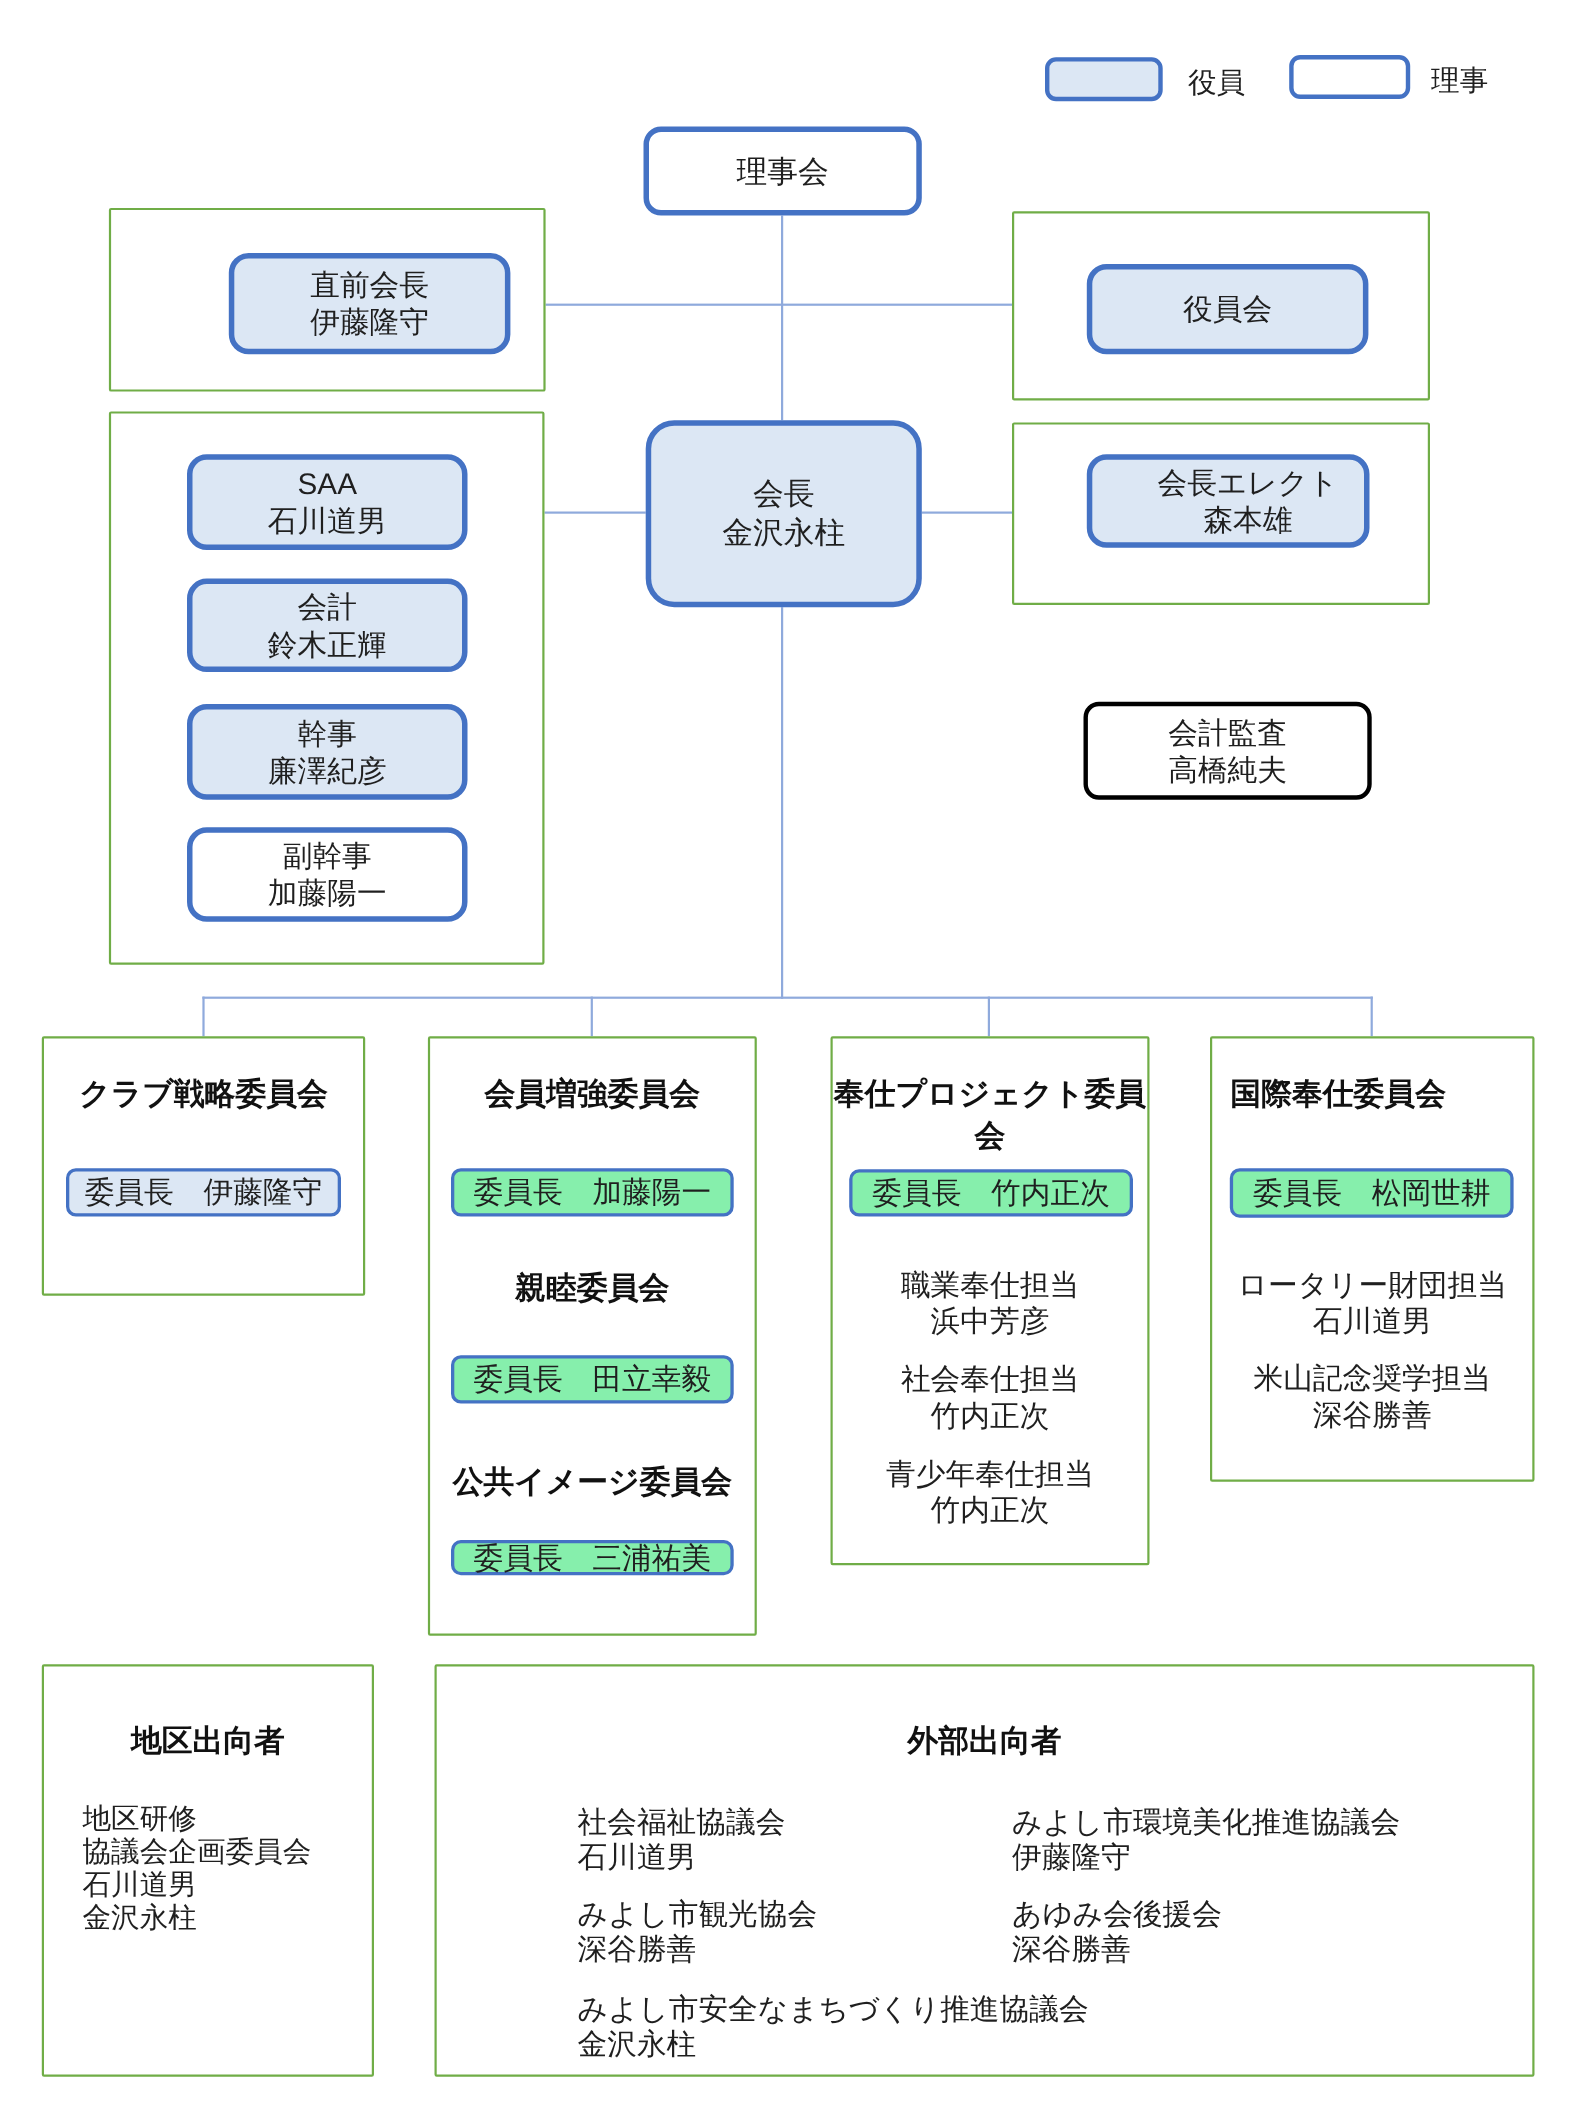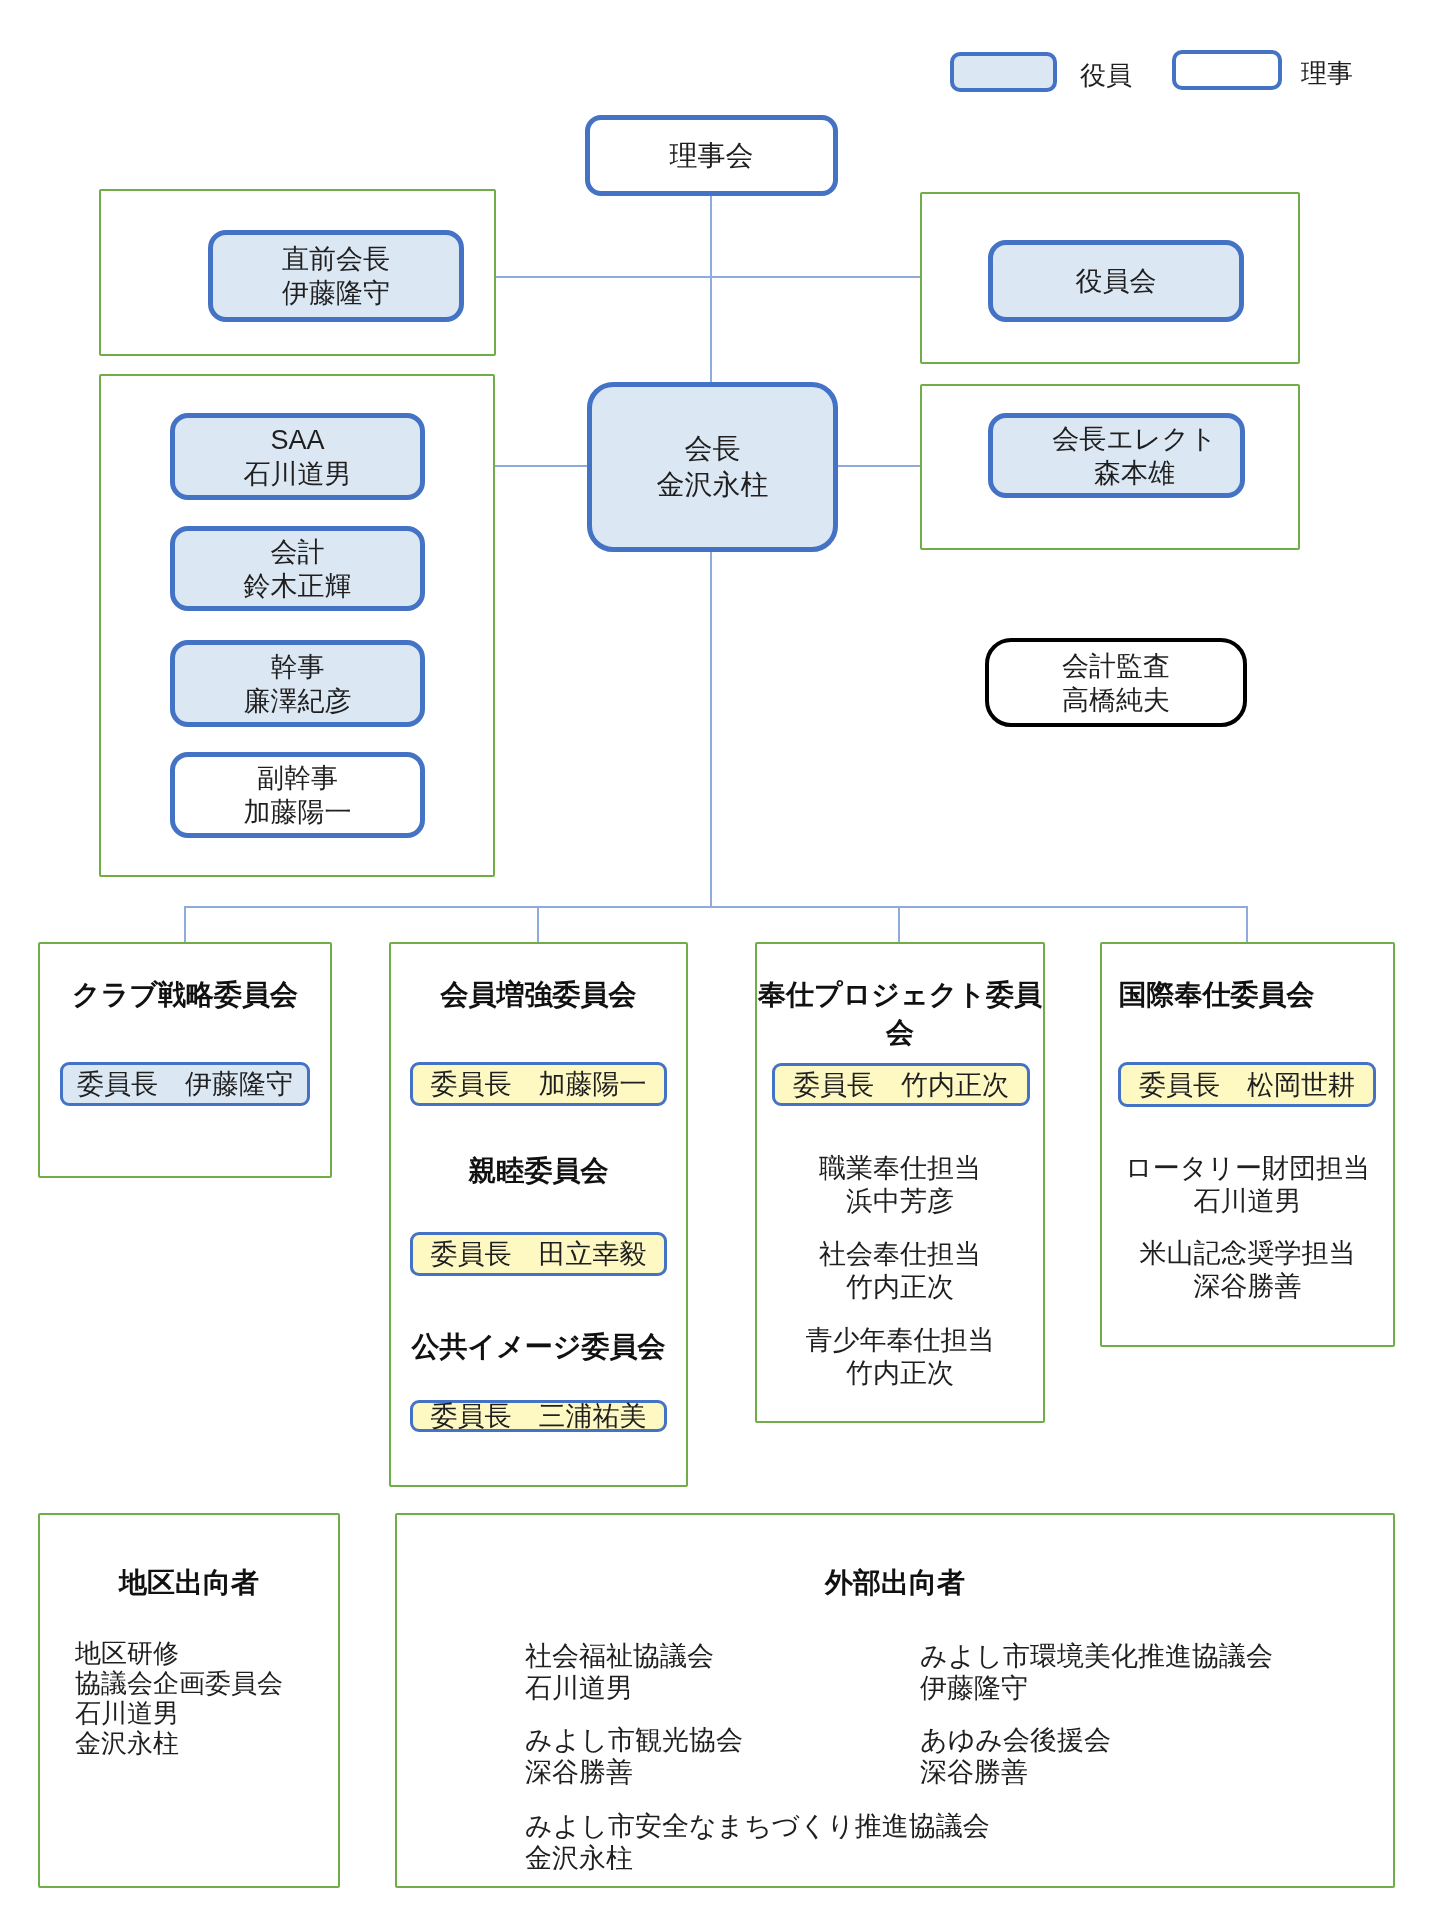--- a/index.html
+++ b/index.html
@@ -18,21 +18,21 @@
   .line{position:absolute;background:var(--conn);}
   .gbox{position:absolute;border:2px solid var(--green);background:transparent;border-radius:2px;}
   .bbox{
     position:absolute;border:5px solid var(--blue);border-radius:18px;background:var(--fill);
     display:flex;flex-direction:column;align-items:center;justify-content:center;
     text-align:center;font-size:27px;line-height:34px;color:var(--ink);
   }
   .bbox.white{background:#ffffff;}
   .bbox.blackborder{border-color:#000000;border-width:4px;border-radius:14px;}
   .cbox{
-    position:absolute;border:3.5px solid var(--blue);border-radius:9px;background:#fef9c3;
+    position:absolute;border:3.5px solid var(--blue);border-radius:9px;background:#86efac;
     display:flex;align-items:center;justify-content:center;font-size:27px;color:var(--ink);
   }
   .cbox.filled{background:var(--fill);}
   .heading{position:absolute;font-weight:bold;font-size:28px;text-align:center;color:#111;}
   .member{position:absolute;text-align:center;font-size:27px;line-height:33px;}
   .member span{display:block;}
   .plain{position:absolute;font-size:26px;line-height:30px;}
   .plain span{display:block;}
   .pgroup{position:absolute;font-size:27px;line-height:32px;}
   .pgroup span{display:block;}
@@ -105,21 +105,21 @@
   </div>
   <div class="bbox white" style="left:170px;top:752px;width:255px;height:86px;">
     <span>副幹事</span>
     <span>加藤陽一</span>
   </div>
 
   <div class="bbox" style="left:988px;top:413px;width:257px;height:85px;padding-left:36px;">
     <span>会長エレクト</span>
     <span>森本雄</span>
   </div>
-  <div class="bbox white blackborder" style="left:985px;top:638px;width:262px;height:89px;border-radius:26px;">
+  <div class="bbox white blackborder" style="left:985px;top:638px;width:262px;height:89px;">
     <span>会計監査</span>
     <span>高橋純夫</span>
   </div>
 
   <div class="heading" style="left:38px;top:976px;width:294px;font-family:Liberation Mono, monospace;">クラブ戦略委員会</div>
   <div class="cbox filled" style="left:60px;top:1062px;width:250px;height:44px;">
     <span>委員長　伊藤隆守</span>
   </div>
 
   <div class="heading" style="left:389px;top:976px;width:299px;">会員増強委員会</div>

